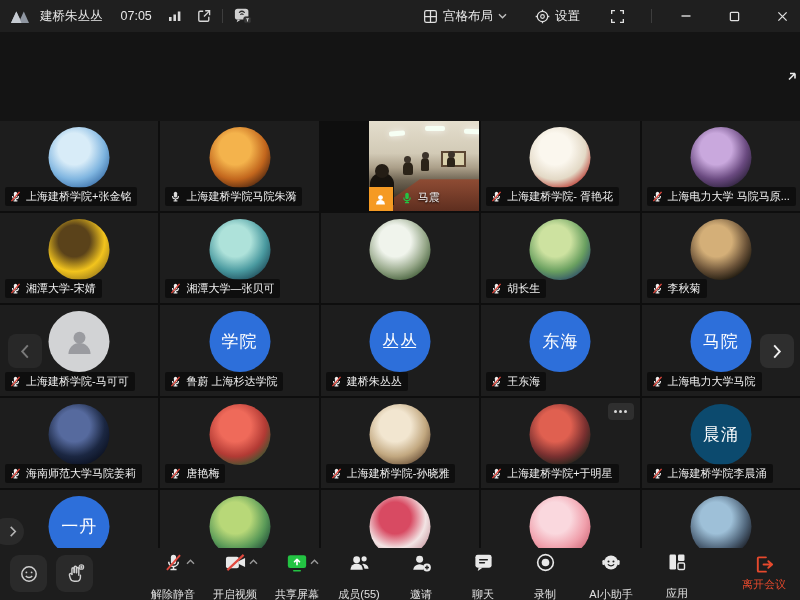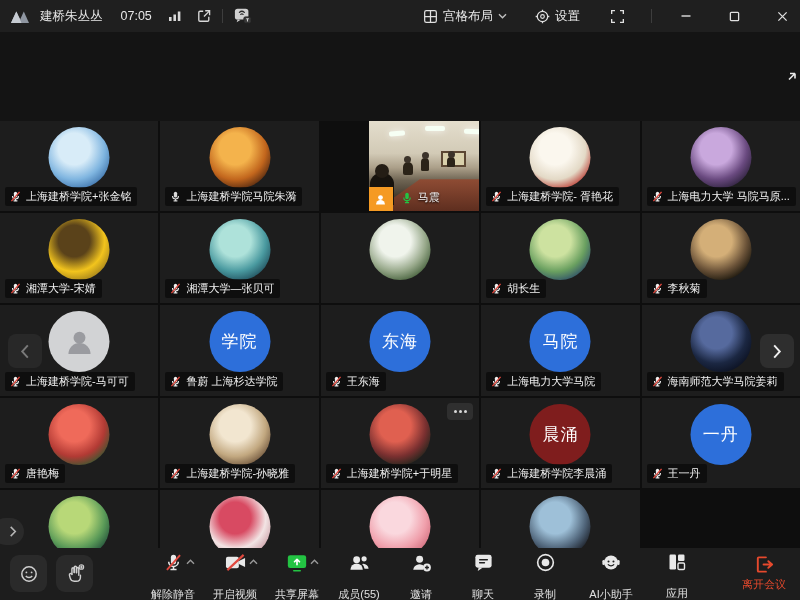--- a/index.html
+++ b/index.html
@@ -343,20 +343,34 @@
                 <path d="M12 3a3 3 0 0 1 3 3v5a3 3 0 0 1-6 0V6a3 3 0 0 1 3-3z" fill="#efefef"></path>
                 <path d="M6.5 11a5.5 5.5 0 0 0 11 0" stroke="#efefef" stroke-width="2"></path>
                 <path d="M12 16.5V20M8.5 20h7" stroke="#efefef" stroke-width="2"></path>
                 <path d="M4.5 20.5L19.5 3.5" stroke="#e0483e" stroke-width="2.6"></path>
               </svg>
             </span>
       <span class="pname">鲁蔚 上海杉达学院</span>
     </div>
   </div>
         <div class="tile">
+    <div class="avatar text-avatar" style="background: rgb(45, 111, 218);">丛丛</div>
+    <div class="name-tag">
+      <span class="mic icon">
+              <svg width="13" height="13" viewBox="0 0 24 24" fill="none">
+                <path d="M12 3a3 3 0 0 1 3 3v5a3 3 0 0 1-6 0V6a3 3 0 0 1 3-3z" fill="#efefef"></path>
+                <path d="M6.5 11a5.5 5.5 0 0 0 11 0" stroke="#efefef" stroke-width="2"></path>
+                <path d="M12 16.5V20M8.5 20h7" stroke="#efefef" stroke-width="2"></path>
+                <path d="M4.5 20.5L19.5 3.5" stroke="#e0483e" stroke-width="2.6"></path>
+              </svg>
+            </span>
+      <span class="pname">建桥朱丛丛</span>
+    </div>
+  </div>
+        <div class="tile">
     <div class="avatar text-avatar" style="background: rgb(45, 111, 218);">东海</div>
     <div class="name-tag">
       <span class="mic icon">
               <svg width="13" height="13" viewBox="0 0 24 24" fill="none">
                 <path d="M12 3a3 3 0 0 1 3 3v5a3 3 0 0 1-6 0V6a3 3 0 0 1 3-3z" fill="#efefef"></path>
                 <path d="M6.5 11a5.5 5.5 0 0 0 11 0" stroke="#efefef" stroke-width="2"></path>
                 <path d="M12 16.5V20M8.5 20h7" stroke="#efefef" stroke-width="2"></path>
                 <path d="M4.5 20.5L19.5 3.5" stroke="#e0483e" stroke-width="2.6"></path>
               </svg>
             </span>
@@ -432,21 +446,21 @@
             </span>
       <span class="pname">上海建桥学院+于明星</span>
     </div>
   <div class="more-btn">
             <i></i>
             <i></i>
             <i></i>
           </div>
         </div>
         <div class="tile">
-    <div class="avatar text-avatar" style="background: #7f1d1d;">晨涌</div>
+    <div class="avatar text-avatar" style="background: #0c4a6e;">晨涌</div>
     <div class="name-tag">
       <span class="mic icon">
               <svg width="13" height="13" viewBox="0 0 24 24" fill="none">
                 <path d="M12 3a3 3 0 0 1 3 3v5a3 3 0 0 1-6 0V6a3 3 0 0 1 3-3z" fill="#efefef"></path>
                 <path d="M6.5 11a5.5 5.5 0 0 0 11 0" stroke="#efefef" stroke-width="2"></path>
                 <path d="M12 16.5V20M8.5 20h7" stroke="#efefef" stroke-width="2"></path>
                 <path d="M4.5 20.5L19.5 3.5" stroke="#e0483e" stroke-width="2.6"></path>
               </svg>
             </span>
       <span class="pname">上海建桥学院李晨涌</span>

